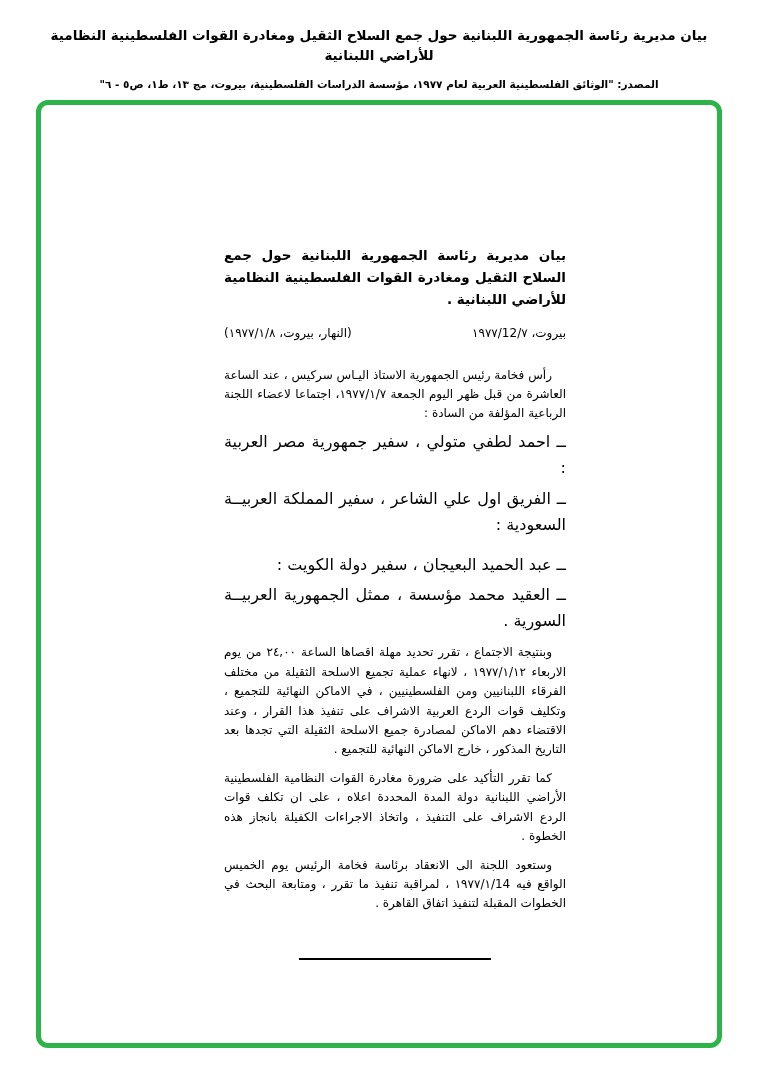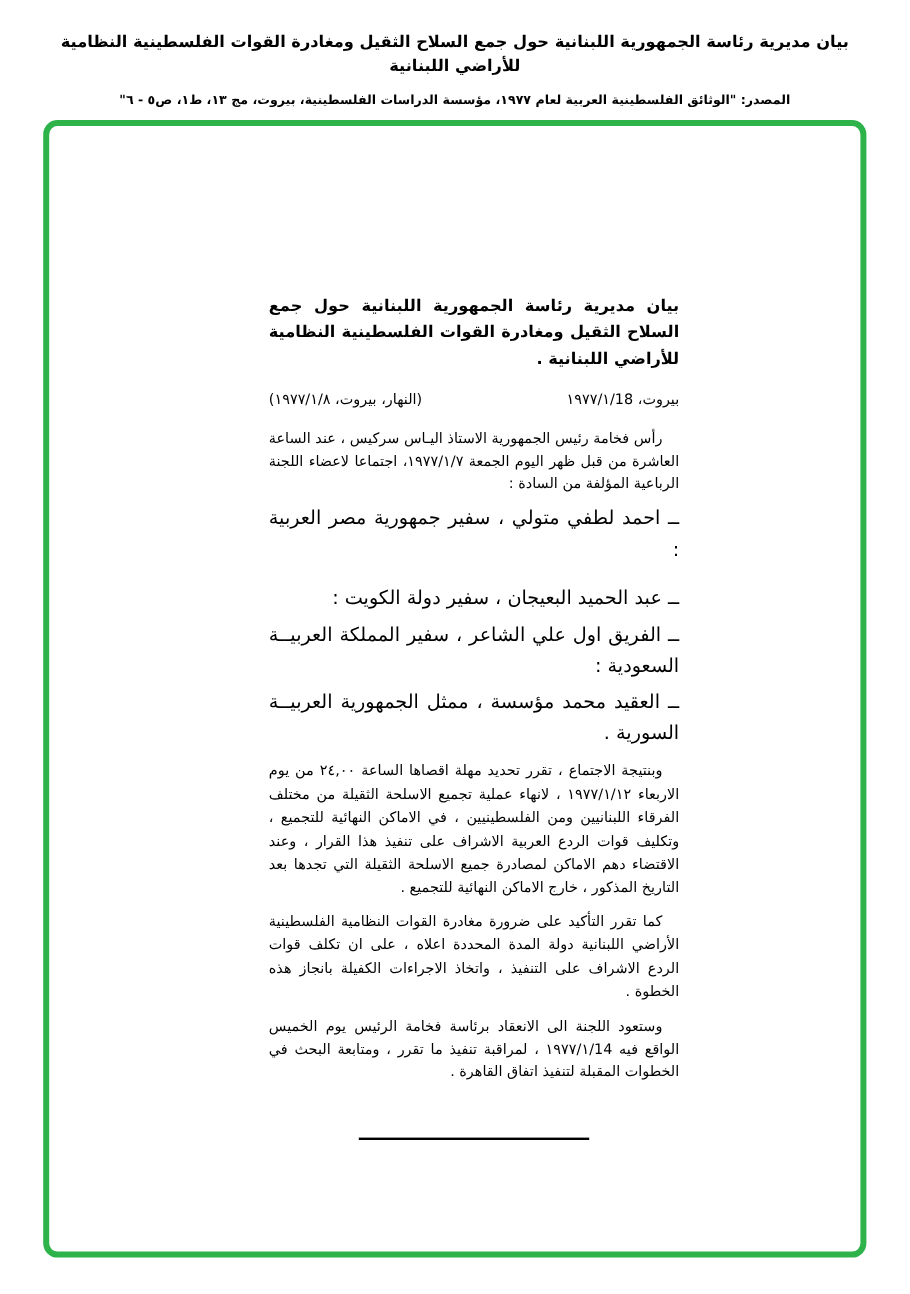--- a/index.html
+++ b/index.html
@@ -58,21 +58,21 @@
     font-size: 12px;
     margin-top: 15px;
   }
   .para {
     font-size: 12px;
     line-height: 1.62;
     text-align: justify;
     text-indent: 14px;
     margin: 0;
   }
-  .intro { margin-top: 16px; }
+  .intro { margin-top: 26px; }
   .member {
     font-size: 16px;
     line-height: 1.62;
     text-align: justify;
     margin: 5px 0 0 0;
   }
   .member.gap { margin-top: 14px; }
   .body-para { margin-top: 9px; }
   .end-rule {
     width: 192px;
@@ -87,29 +87,29 @@
   <div class="page-title">بيان مديرية رئاسة الجمهورية اللبنانية حول جمع السلاح الثقيل ومغادرة القوات الفلسطينية النظامية للأراضي اللبنانية</div>
   <div class="source-line">المصدر:  "الوثائق الفلسطينية العربية لعام ١٩٧٧، مؤسسة الدراسات الفلسطينية، بيروت، مج ١٣، ط١، ص٥ - ٦"</div>
 </div>
 
 <div class="doc-frame">
   <div class="doc-page">
 
     <div class="doc-title">بيان مديرية رئاسة الجمهورية اللبنانية حول جمع السلاح الثقيل ومغادرة القوات الفلسطينية النظامية للأراضي اللبنانية .</div>
 
     <div class="dateline">
-      <span>بيروت، ١٩٧٧/١/18</span>
+      <span>بيروت، ١٩٧٧/12/٧</span>
       <span>(النهار، بيروت، ١٩٧٧/١/٨)</span>
     </div>
 
     <p class="para intro">رأس فخامة رئيس الجمهورية الاستاذ اليـاس سركيس ، عند الساعة العاشرة من قبل ظهر اليوم الجمعة ١٩٧٧/١/٧، اجتماعا لاعضاء اللجنة الرباعية المؤلفة من السادة :</p>
 
     <p class="member">ــ  احمد لطفي متولي ، سفير جمهورية مصر العربية :</p>
+    <p class="member">ــ  الفريق اول علي الشاعر ، سفير المملكة العربيــة السعودية :</p>
     <p class="member gap">ــ  عبد الحميد البعيجان ، سفير دولة الكويت :</p>
-    <p class="member">ــ  الفريق اول علي الشاعر ، سفير المملكة العربيــة السعودية :</p>
     <p class="member">ــ  العقيد محمد مؤسسة ، ممثل الجمهورية العربيــة السورية .</p>
 
     <p class="para body-para">وبنتيجة الاجتماع ، تقرر تحديد مهلة اقصاها الساعة ٢٤,٠٠ من يوم الاربعاء ١٩٧٧/١/١٢ ، لانهاء عملية تجميع الاسلحة الثقيلة من مختلف الفرقاء اللبنانيين ومن الفلسطينيين ، في الاماكن النهائية للتجميع ، وتكليف قوات الردع العربية الاشراف على تنفيذ هذا القرار ، وعند الاقتضاء دهم الاماكن لمصادرة جميع الاسلحة الثقيلة التي تجدها بعد التاريخ المذكور ، خارج الاماكن النهائية للتجميع .</p>
     <p class="para body-para">كما تقرر التأكيد على ضرورة مغادرة القوات النظامية الفلسطينية الأراضي اللبنانية دولة المدة المحددة اعلاه ، على ان تكلف قوات الردع الاشراف على التنفيذ ، واتخاذ الاجراءات الكفيلة بانجاز هذه الخطوة .</p>
     <p class="para body-para">وستعود اللجنة الى الانعقاد برئاسة فخامة الرئيس يوم الخميس الواقع فيه ١٩٧٧/١/14 ، لمراقبة تنفيذ ما تقرر ، ومتابعة البحث في الخطوات المقبلة لتنفيذ اتفاق القاهرة .</p>
 
     <div class="end-rule"></div>
 
   </div>
 </div>

